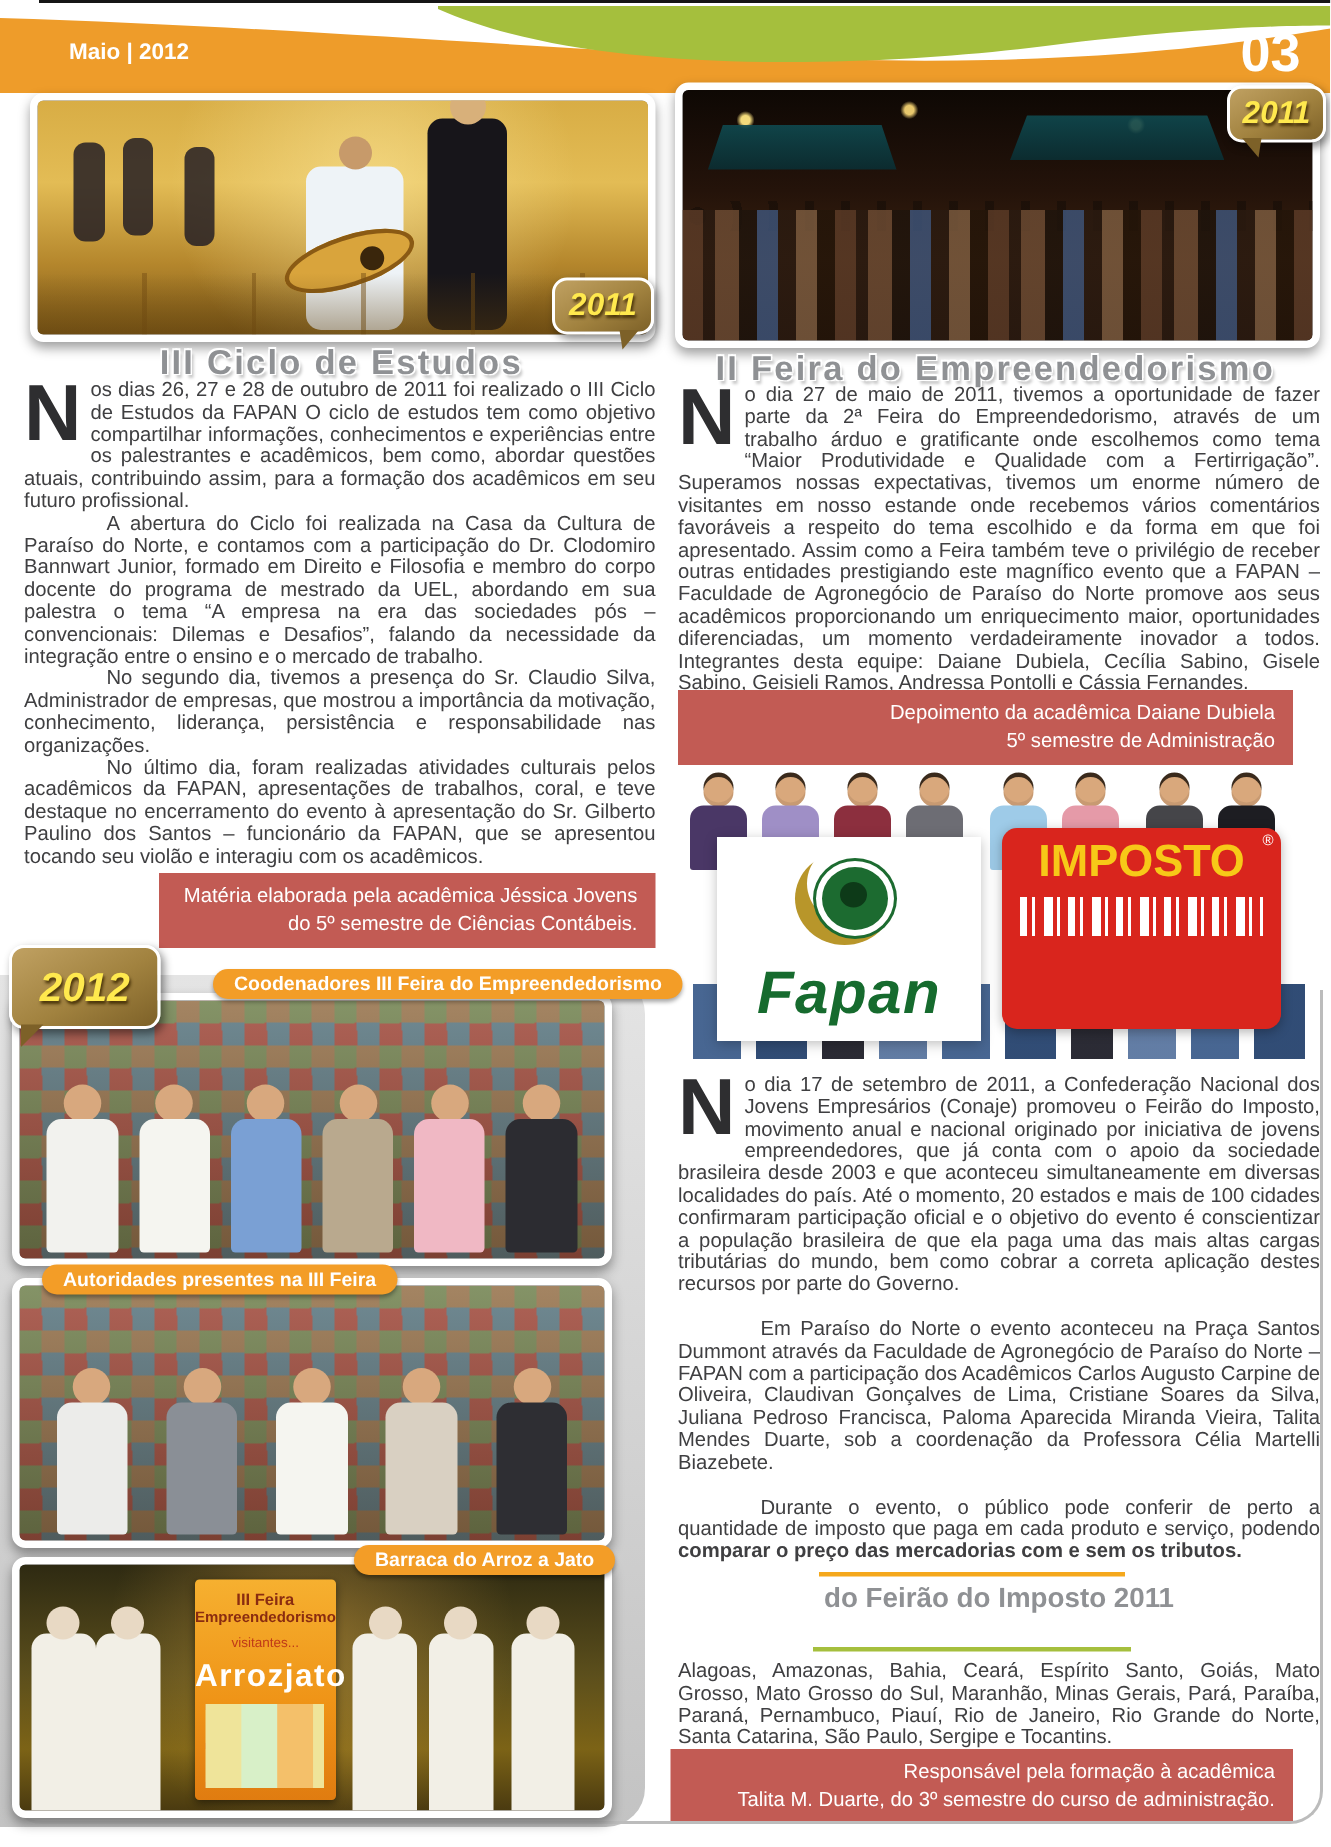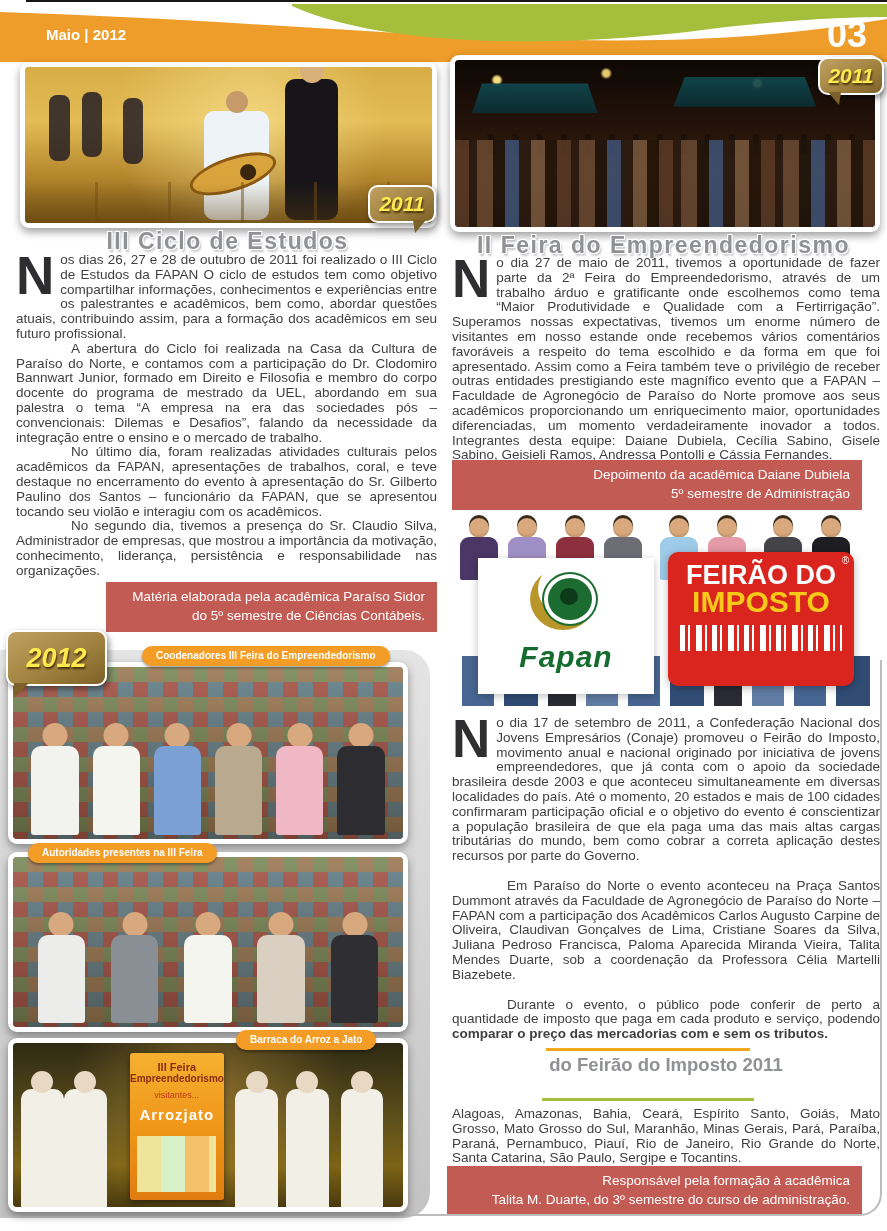--- a/index.html
+++ b/index.html
@@ -39,21 +39,21 @@
   .para.indent{text-indent:55px;}
   .para.gap{margin-top:15px;}
   .dropcap{float:left;font-size:53px;line-height:44px;font-weight:bold;color:#2e2e30;
            margin:1px 6px 0 0;}
 
   
   .credit{position:absolute;z-index:2;background:#c25b54;color:#fff;font-size:13.5px;line-height:19px;
           text-align:right;padding:5px 12px;box-sizing:border-box;}
 
   
-  .pill{position:absolute;z-index:4;background:#f39d27;color:#fff;font-weight:bold;font-size:10px;
+  .pill{position:absolute;z-index:4;background:#f39d27;color:#fff;font-weight:bold;font-size:13px;
         line-height:20px;padding:0 14px;border-radius:12px;white-space:nowrap;
         box-shadow:0 2px 3px rgba(0,0,0,.35);}
 
   
   .photo-panel{position:absolute;left:0;top:650px;width:430px;height:568px;z-index:0;
      background:linear-gradient(180deg,#e4e4e4,#c3c3c3);border-radius:0 26px 26px 0;}
   .page-frame{position:absolute;left:6px;top:660px;width:876px;height:556px;z-index:0;
      border-right:2px solid #bcbcbc;border-bottom:2px solid #bcbcbc;border-radius:0 0 22px 22px;box-sizing:border-box;}
 
   
@@ -104,21 +104,21 @@
 
   .ph-stand{background:
      radial-gradient(circle at 50% 30%, rgba(255,190,80,.35), transparent 60%),
      linear-gradient(180deg,#2e2a12 0%,#5c4f1c 45%,#7c6316 75%,#4a3a10 100%);}
   .stand-banner{position:absolute;left:30%;top:6%;width:24%;height:90%;z-index:2;
      background:linear-gradient(180deg,#f6b030 0%,#ef9417 55%,#e07c10 100%);
      border-radius:3px;box-shadow:0 2px 6px rgba(0,0,0,.5);text-align:center;}
   .stand-banner .b1{margin-top:8px;font-size:11px;font-weight:bold;color:#8a2c10;}
   .stand-banner .b2{font-size:10px;font-weight:bold;color:#8a2c10;}
   .stand-banner .b3{margin-top:6px;font-size:9px;color:#c03a18;}
-  .stand-banner .b4{margin-top:6px;font-size:15px;font-weight:bold;color:#fff;letter-spacing:1px;}
+  .stand-banner .b4{margin-top:6px;font-size:21px;font-weight:bold;color:#fff;letter-spacing:1px;}
   .stand-banner .grid{position:absolute;left:8%;right:8%;bottom:6%;height:38%;
      background:repeating-linear-gradient(90deg,#efe49a 0 24px,#d8f0c8 24px 48px,#f4c06a 48px 72px),
         repeating-linear-gradient(180deg,rgba(200,60,20,.55) 0 4px,transparent 4px 26px);}
   .white-fig{position:absolute;bottom:0;width:11%;height:72%;background:#f2efe6;border-radius:10px 10px 0 0;z-index:1;}
   .white-fig::before{content:"";position:absolute;top:-18px;left:50%;transform:translateX(-50%);
      width:22px;height:22px;border-radius:50%;background:#e8d9c4;}
 
   
   .fapan-photo{position:absolute;left:452px;top:514px;width:428px;height:198px;background:#fff;z-index:1;}
   .gp{position:absolute;top:4px;width:38px;height:62px;}
@@ -128,21 +128,21 @@
   .gp-legs{position:absolute;left:0;right:0;bottom:6px;height:50px;opacity:.95;
      background:repeating-linear-gradient(90deg,#fff 0 10px,#3e5e8c 10px 42px,#fff 42px 52px,#26436e 52px 86px,
         #fff 86px 96px,#20202a 96px 124px,#fff 124px 134px,#5a76a0 134px 166px);}
   .fapan-card{position:absolute;left:26px;top:44px;width:176px;height:136px;background:#fff;z-index:3;
      box-shadow:0 2px 8px rgba(0,0,0,.25);text-align:center;}
   .fapan-mark{position:relative;width:84px;height:64px;margin:10px auto 0;}
   .mark-gold{position:absolute;left:6px;top:0;width:66px;height:62px;border-radius:50%;background:#b8962a;}
   .mark-white{position:absolute;left:14px;top:-8px;width:66px;height:58px;border-radius:50%;background:#fff;}
   .mark-green{position:absolute;left:20px;top:6px;width:44px;height:42px;border-radius:50%;background:#1c6b30;border:4px solid #fff;box-shadow:0 0 0 2px #1c6b30;}
   .mark-dot{position:absolute;left:36px;top:20px;width:18px;height:17px;border-radius:50%;background:#0d3a18;}
-  .fapan-word{margin-top:8px;font-size:30px;font-weight:bold;font-style:italic;color:#166b2e;letter-spacing:1px;}
+  .fapan-word{margin-top:8px;font-size:40px;font-weight:bold;font-style:italic;color:#166b2e;letter-spacing:1px;}
   .imposto-card{position:absolute;left:216px;top:38px;width:186px;height:134px;background:#d9251d;border-radius:10px;z-index:3;
      box-shadow:0 2px 8px rgba(0,0,0,.3);text-align:center;padding-top:10px;box-sizing:border-box;}
   .imposto-card .reg{position:absolute;right:5px;top:3px;color:#fff;font-size:10px;}
   .imposto-card .l1{color:#fff;font-weight:bold;font-size:27px;line-height:27px;}
   .imposto-card .l2{color:#f7c918;font-weight:bold;font-size:30px;line-height:30px;margin-top:-2px;}
   .imposto-card .barcode{height:26px;margin:8px 12px 0;
      background:repeating-linear-gradient(90deg,#fff 0 5px,transparent 5px 8px,#fff 8px 10px,transparent 10px 16px,
         #fff 16px 22px,transparent 22px 25px,#fff 25px 27px,transparent 27px 32px);}
 </style>
 </head>
@@ -184,25 +184,25 @@
       <div class="crowd-heads"></div>
       <div class="crowd-strip"></div>
     </div>
   </div>
   <div class="year-tag tag-c1">2011</div>
 
   <div class="headline" style="left:18px;top:228px;width:419px;">III Ciclo de Estudos</div>
   <div class="body-col" style="left:16px;top:253px;width:421px;">
     <p class="para"><span class="dropcap">N</span><span>os dias 26, 27 e 28 de outubro de 2011 foi realizado o III Ciclo de Estudos da FAPAN O ciclo de estudos tem como objetivo compartilhar informações, conhecimentos e experiências entre os palestrantes e acadêmicos, bem como, abordar questões atuais, contribuindo assim, para a formação dos acadêmicos em seu futuro profissional.</span></p>
     <p class="para indent">A abertura do Ciclo foi realizada na Casa da Cultura de Paraíso do Norte, e contamos com a participação do Dr. Clodomiro Bannwart Junior, formado em Direito e Filosofia e membro do corpo docente do programa de mestrado da UEL, abordando em sua palestra o tema “A empresa na era das sociedades pós – convencionais: Dilemas e Desafios”, falando da necessidade da integração entre o ensino e o mercado de trabalho.</p>
+    <p class="para indent">No segundo dia, tivemos a presença do Sr. Claudio Silva, Administrador de empresas, que mostrou a importância da motivação, conhecimento, liderança, persistência e responsabilidade nas organizações.</p>
     <p class="para indent">No último dia, foram realizadas atividades culturais pelos acadêmicos da FAPAN, apresentações de trabalhos, coral, e teve destaque no encerramento do evento à apresentação do Sr. Gilberto Paulino dos Santos – funcionário da FAPAN, que se apresentou tocando seu violão e interagiu com os acadêmicos.</p>
-    <p class="para indent">No segundo dia, tivemos a presença do Sr. Claudio Silva, Administrador de empresas, que mostrou a importância da motivação, conhecimento, liderança, persistência e responsabilidade nas organizações.</p>
   </div>
   <div class="credit" style="left:106px;top:582px;width:331px;height:50px;">
-    <div>Matéria elaborada pela acadêmica Paraíso Sidor</div>
+    <div>Matéria elaborada pela acadêmica Jéssica Jovens</div>
     <div>do 5º semestre de Ciências Contábeis.</div>
   </div>
 
   <div class="headline" style="left:447px;top:232px;width:433px;">II Feira do Empreendedorismo</div>
   <div class="body-col" style="left:452px;top:256px;width:428px;">
     <p class="para"><span class="dropcap">N</span><span>o dia 27 de maio de 2011, tivemos a oportunidade de fazer parte da 2ª Feira do Empreendedorismo, através de um trabalho árduo e gratificante onde escolhemos como tema “Maior Produtividade e Qualidade com a Fertirrigação”. Superamos nossas expectativas, tivemos um enorme número de visitantes em nosso estande onde recebemos vários comentários favoráveis a respeito do tema escolhido e da forma em que foi apresentado. Assim como a Feira também teve o privilégio de receber outras entidades prestigiando este magnífico evento que a FAPAN – Faculdade de Agronegócio de Paraíso do Norte promove aos seus acadêmicos proporcionando um enriquecimento maior, oportunidades diferenciadas, um momento verdadeiramente inovador a todos. Integrantes desta equipe: Daiane Dubiela, Cecília Sabino, Gisele Sabino, Geisieli Ramos, Andressa Pontolli e Cássia Fernandes.</span></p>
   </div>
   <div class="credit" style="left:452px;top:460px;width:410px;height:50px;">
     <div>Depoimento da acadêmica Daiane Dubiela</div>
     <div>5º semestre de Administração</div>
@@ -246,21 +246,20 @@
       <div class="fapan-mark">
         <div class="mark-gold"></div>
           <div class="mark-white"></div>
           <div class="mark-green"></div>
           <div class="mark-dot"></div>
       </div>
       <div class="fapan-word">Fapan</div>
     </div>
     <div class="imposto-card">
       <span class="reg">®</span>
-      <div class="l1">FEIRÃO DO</div>
       <div class="l2">IMPOSTO</div>
       <div class="barcode"></div>
     </div>
   </div>
 
   <div class="body-col" style="left:452px;top:716px;width:428px;">
     <p class="para"><span class="dropcap">N</span><span>o dia 17 de setembro de 2011, a Confederação Nacional dos Jovens Empresários (Conaje) promoveu o Feirão do Imposto, movimento anual e nacional originado por iniciativa de jovens empreendedores, que já conta com o apoio da sociedade brasileira desde 2003  e que aconteceu simultaneamente em diversas localidades do país. Até o momento, 20 estados e mais de 100 cidades confirmaram participação oficial e o objetivo do evento é conscientizar a população brasileira de que ela paga uma das mais altas cargas tributárias do mundo, bem como cobrar a correta aplicação destes recursos por parte do Governo.</span></p>
     <p class="para indent gap">Em Paraíso do Norte o evento aconteceu na Praça Santos Dummont através da Faculdade de Agronegócio de Paraíso do Norte – FAPAN com a participação dos Acadêmicos Carlos Augusto Carpine de Oliveira, Claudivan Gonçalves de Lima, Cristiane Soares da Silva, Juliana Pedroso Francisca, Paloma Aparecida Miranda Vieira, Talita Mendes Duarte, sob a coordenação da Professora Célia Martelli Biazebete.</p>
     <p class="para indent gap"><span>Durante o evento, o público pode conferir de perto a quantidade de imposto que paga em cada produto e serviço, podendo </span><b>comparar o preço das mercadorias com e sem os tributos.</b></p>
   </div>

